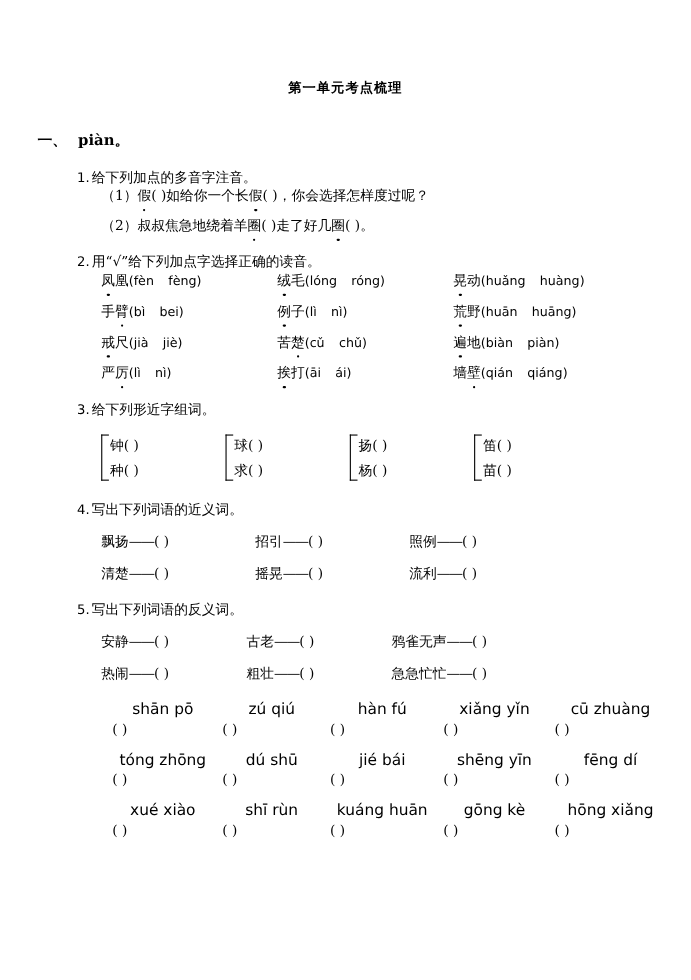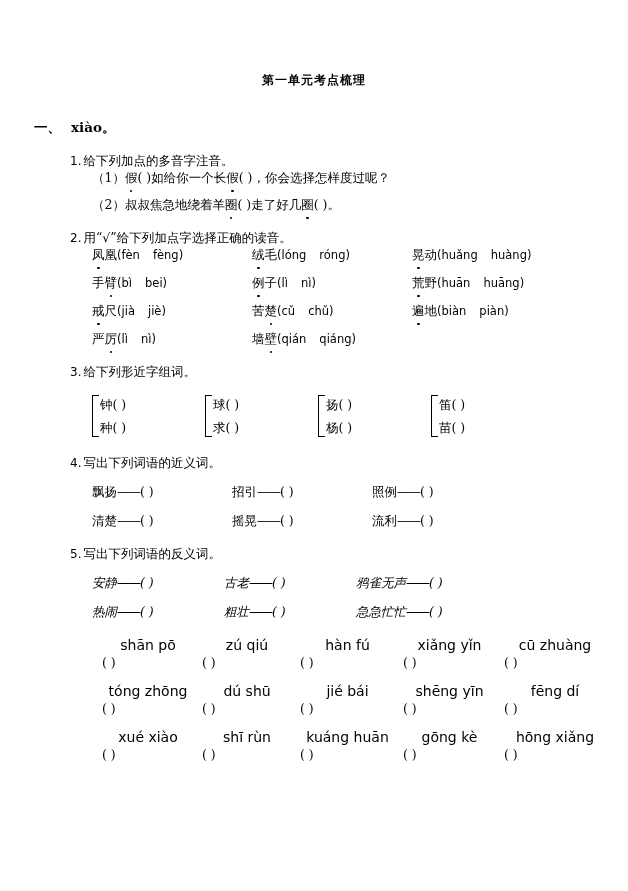--- a/index.html
+++ b/index.html
@@ -131,21 +131,21 @@
   }
 
   
   .pair-grid {
     display: grid;
     row-gap: 12px;
     margin-top: 12px;
     margin-left: 22px;
   }
   .pair-grid.syn { grid-template-columns: 140px 140px 150px; }
-  .pair-grid.ant { grid-template-columns: 132px 132px 190px; font-style: italic; }
+  .pair-grid.ant { grid-template-columns: 132px 132px 190px; }
   .pair-cell { font-size: 12.5px; white-space: nowrap; }
   .dash { letter-spacing: -1px; }
 
   
   .py-block { margin-top: 12px; margin-left: 28px; }
   .py-row {
     display: grid;
     grid-template-columns: 100px 98px 103px 101px 110px;
     margin-bottom: 2px;
   }
@@ -165,21 +165,21 @@
   .py-row.ans .cell { text-align: left; padding-left: 4px; }
 </style>
 </head>
 <body>
 
 <div class="page">
 
   <div class="doc-title">第一单元考点梳理</div>
 
   <div class="section-head">
-    <span class="num">一、</span><span>xiào。</span>
+    <span class="num">一、</span><span>piàn。</span>
   </div>
 
   <div class="q">
     <div class="q-title">
       <span class="qn">1.</span><span>给下列加点的多音字注音。</span>
     </div>
     <div class="q-body">
       <div class="sub-line">
         <span>（1）</span><span class="dot">假</span><span class="blank-paren">(        )</span><span>如给你一个长</span><span class="dot">假</span><span class="blank-paren">(        )</span><span>，你会选择怎样度过呢？</span>
       </div>
@@ -200,20 +200,21 @@
 
       <div class="pin-cell"><span class="pin-word">手</span><span class="pin-word dot">臂</span><span class="pin-word"></span><span class="py">(<span>bì</span><span class="sp"></span><span>bei</span>)</span></div>
       <div class="pin-cell"><span class="pin-word"></span><span class="pin-word dot">例</span><span class="pin-word">子</span><span class="py">(<span>lì</span><span class="sp"></span><span>nì</span>)</span></div>
       <div class="pin-cell"><span class="pin-word"></span><span class="pin-word dot">荒</span><span class="pin-word">野</span><span class="py">(<span>huān</span><span class="sp"></span><span>huāng</span>)</span></div>
 
       <div class="pin-cell"><span class="pin-word"></span><span class="pin-word dot">戒</span><span class="pin-word">尺</span><span class="py">(<span>jià</span><span class="sp"></span><span>jiè</span>)</span></div>
       <div class="pin-cell"><span class="pin-word">苦</span><span class="pin-word dot">楚</span><span class="pin-word"></span><span class="py">(<span>cǔ</span><span class="sp"></span><span>chǔ</span>)</span></div>
       <div class="pin-cell"><span class="pin-word"></span><span class="pin-word dot">遍</span><span class="pin-word">地</span><span class="py">(<span>biàn</span><span class="sp"></span><span>piàn</span>)</span></div>
 
       <div class="pin-cell"><span class="pin-word">严</span><span class="pin-word dot">厉</span><span class="pin-word"></span><span class="py">(<span>lì</span><span class="sp"></span><span>nì</span>)</span></div>
+      <div class="pin-cell"><span class="pin-word"></span><span class="pin-word dot">挨</span><span class="pin-word">打</span><span class="py">(<span>āi</span><span class="sp"></span><span>ái</span>)</span></div>
       <div class="pin-cell"><span class="pin-word">墙</span><span class="pin-word dot">壁</span><span class="pin-word"></span><span class="py">(<span>qián</span><span class="sp"></span><span>qiáng</span>)</span></div>
     </div>
   </div>
 
   <div class="q">
     <div class="q-title">
       <span class="qn">3.</span><span>给下列形近字组词。</span>
     </div>
     <div class="brace-grid">
       <div class="brace-group">

